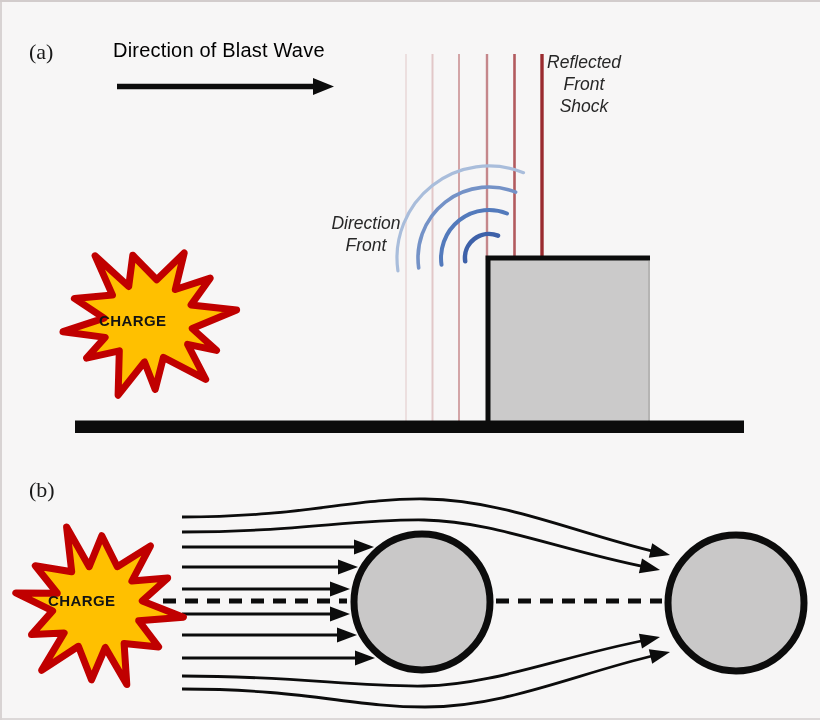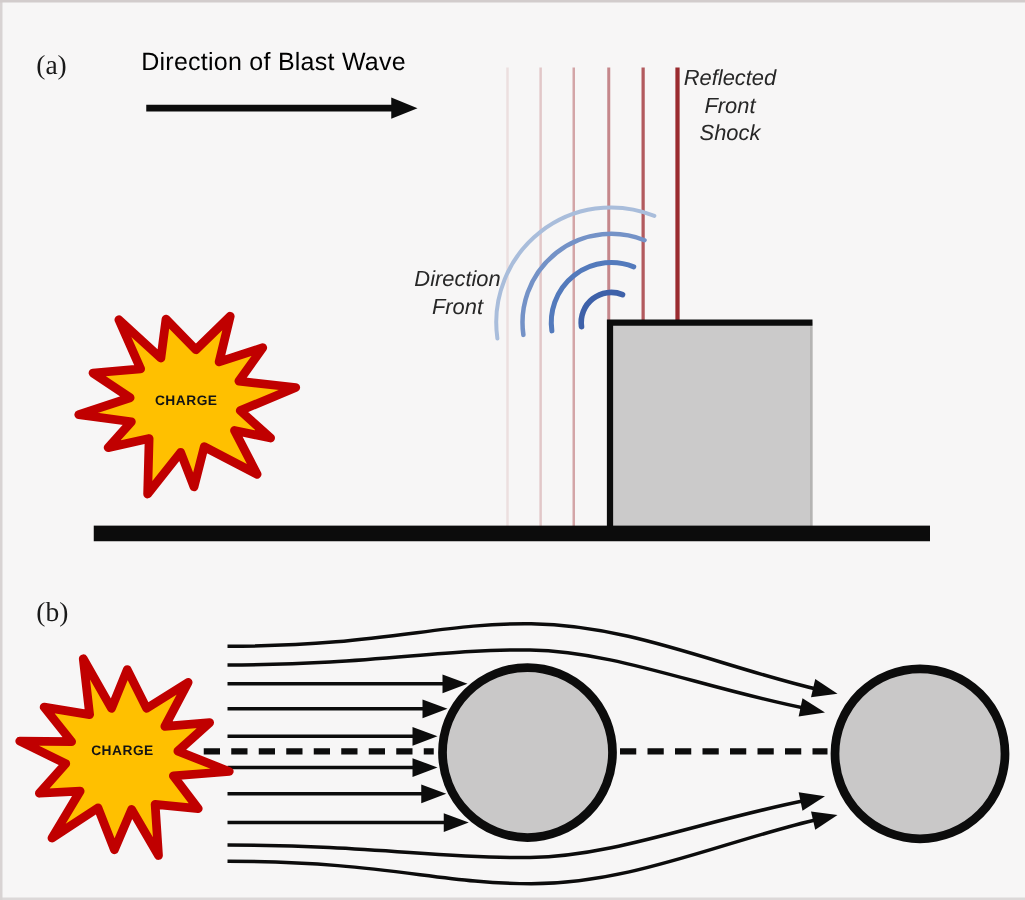--- a/index.html
+++ b/index.html
@@ -7,21 +7,21 @@
   .stage{
     position:relative;width:820px;height:720px;
     background:#f7f6f6;
     box-shadow:inset 0 2px 0 #d2cccc, inset 2px 0 0 #d8d3d3, inset 0 -2px 0 #dcd8d8;
   }
   svg.diagram{position:absolute;left:0;top:0;}
   .t{position:absolute;white-space:pre;}
   .panel-label{font-family:"Liberation Serif",serif;font-size:22px;color:#191919;}
   .title{font-size:20px;letter-spacing:.2px;color:#000000;}
   .italic-label{font-style:italic;font-size:17.5px;line-height:22px;color:#272727;text-align:center;white-space:normal;}
-  .charge-label{font-weight:bold;font-size:11px;letter-spacing:.4px;color:#141414;text-align:center;line-height:16px;}
+  .charge-label{font-weight:bold;font-size:15px;letter-spacing:.4px;color:#141414;line-height:16px;}
 </style>
 </head>
 <body>
 
 <div class="stage">
 
   <svg class="diagram" width="820" height="720" viewBox="0 0 820 720">
       <line x1="406" y1="54" x2="406" y2="421" stroke="#ecdfdf" stroke-width="2"></line>
       <line x1="432.5" y1="54" x2="432.5" y2="421" stroke="#e2c7c8" stroke-width="2"></line>
       <line x1="459" y1="54" x2="459" y2="421" stroke="#d3a5a7" stroke-width="2"></line>

